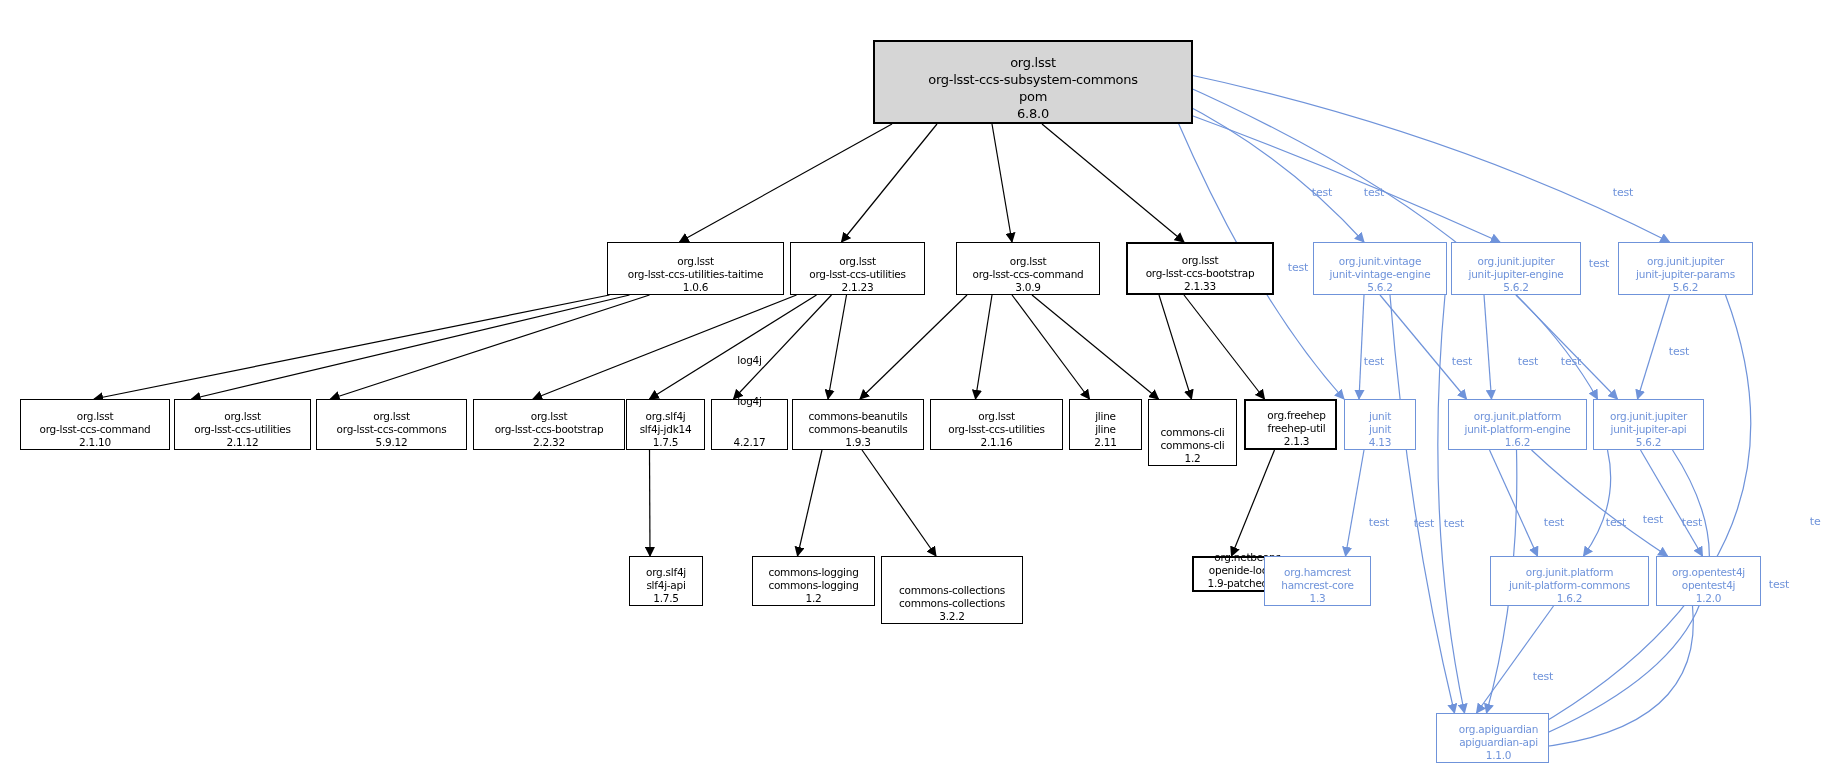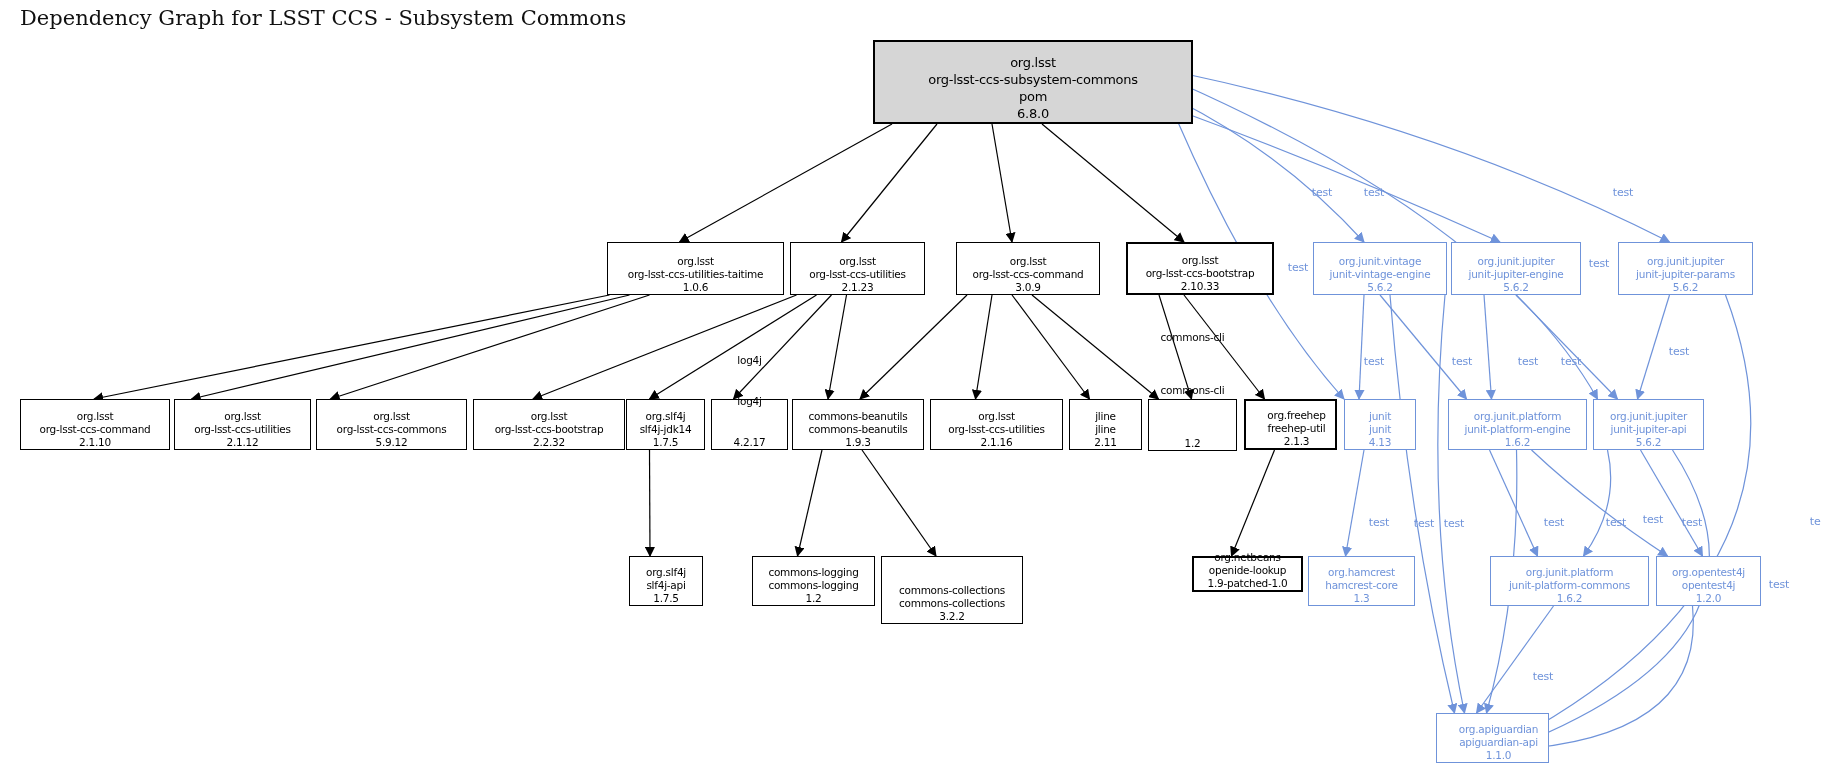--- a/index.html
+++ b/index.html
@@ -17,21 +17,20 @@
   .node.root{background:#d6d6d6;font-size:13px;line-height:17px;border-width:2px;}
   .node.emph{border-width:2px;}
   .node-line{white-space:nowrap;}
   .edge-label{position:absolute;transform:translate(-50%,-50%);font-size:11px;color:#6f93da;
         letter-spacing:-0.2px;padding-left:44px;}
 </style>
 </head>
 <body>
 
 <div id="canvas">
-  <div id="graph-title">Dependency Graph for LSST CCS - Subsystem Commons</div>
   <svg id="edge-svg" width="1821" height="768">
       <defs>
         <marker id="arrow-compile" viewBox="0 0 10 10" refX="9" refY="5" markerWidth="8.5" markerHeight="8.5" orient="auto">
           <path d="M0,0 L10,5 L0,10 z" fill="#000000"></path>
         </marker>
         <marker id="arrow-test" viewBox="0 0 10 10" refX="9" refY="5" markerWidth="8.5" markerHeight="8.5" orient="auto">
           <path d="M0,0 L10,5 L0,10 z" fill="#6f93da"></path>
         </marker>
       </defs>
       <path d="M 892 124 Q 785.75 183 679.5 242" fill="none" stroke="#000000" stroke-width="1.2" marker-end="url(#arrow-compile)"></path>
@@ -96,21 +95,21 @@
         <div class="node-line">2.1.23</div>
       </div>
       <div class="node lib" style="left: 940px; top: 242px; width: 144px; height: 53px;">
         <div class="node-line">org.lsst</div>
         <div class="node-line">org-lsst-ccs-command</div>
         <div class="node-line">3.0.9</div>
       </div>
       <div class="node lib emph" style="left: 1110px; top: 242px; width: 148px; height: 53px;">
         <div class="node-line">org.lsst</div>
         <div class="node-line">org-lsst-ccs-bootstrap</div>
-        <div class="node-line">2.10.33</div>
+        <div class="node-line">2.1.33</div>
       </div>
       <div class="node test" style="left: 1297px; top: 242px; width: 134px; height: 53px;">
         <div class="node-line">org.junit.vintage</div>
         <div class="node-line">junit-vintage-engine</div>
         <div class="node-line">5.6.2</div>
       </div>
       <div class="node test" style="left: 1435px; top: 242px; width: 130px; height: 53px;">
         <div class="node-line">org.junit.jupiter</div>
         <div class="node-line">junit-jupiter-engine</div>
         <div class="node-line">5.6.2</div>
@@ -158,21 +157,21 @@
       <div class="node lib" style="left: 914px; top: 399px; width: 133px; height: 51px;">
         <div class="node-line">org.lsst</div>
         <div class="node-line">org-lsst-ccs-utilities</div>
         <div class="node-line">2.1.16</div>
       </div>
       <div class="node lib" style="left: 1053px; top: 399px; width: 73px; height: 51px;">
         <div class="node-line">jline</div>
         <div class="node-line">jline</div>
         <div class="node-line">2.11</div>
       </div>
-      <div class="node lib" style="left: 1132px; top: 399px; width: 89px; height: 52px; gap: 40px;">
+      <div class="node lib" style="left: 1132px; top: 399px; width: 89px; height: 67px;">
         <div class="node-line">commons-cli</div>
         <div class="node-line">commons-cli</div>
         <div class="node-line">1.2</div>
       </div>
       <div class="node lib emph" style="left: 1228px; top: 399px; width: 93px; height: 51px; padding-left: 12px;">
         <div class="node-line">org.freehep</div>
         <div class="node-line">freehep-util</div>
         <div class="node-line">2.1.3</div>
       </div>
       <div class="node test" style="left: 1328px; top: 399px; width: 72px; height: 51px;">
@@ -203,21 +202,21 @@
       <div class="node lib" style="left: 865px; top: 556px; width: 142px; height: 68px;">
         <div class="node-line">commons-collections</div>
         <div class="node-line">commons-collections</div>
         <div class="node-line">3.2.2</div>
       </div>
       <div class="node lib emph" style="left: 1176px; top: 556px; width: 111px; height: 36px;">
         <div class="node-line">org.netbeans</div>
         <div class="node-line">openide-lookup</div>
         <div class="node-line">1.9-patched-1.0</div>
       </div>
-      <div class="node test" style="left: 1292px; top: 556px; width: 107px; height: 50px;">
+      <div class="node test" style="left: 1248px; top: 556px; width: 107px; height: 50px;">
         <div class="node-line">org.hamcrest</div>
         <div class="node-line">hamcrest-core</div>
         <div class="node-line">1.3</div>
       </div>
       <div class="node test" style="left: 1474px; top: 556px; width: 159px; height: 50px;">
         <div class="node-line">org.junit.platform</div>
         <div class="node-line">junit-platform-commons</div>
         <div class="node-line">1.6.2</div>
       </div>
       <div class="node test" style="left: 1640px; top: 556px; width: 105px; height: 50px;">

